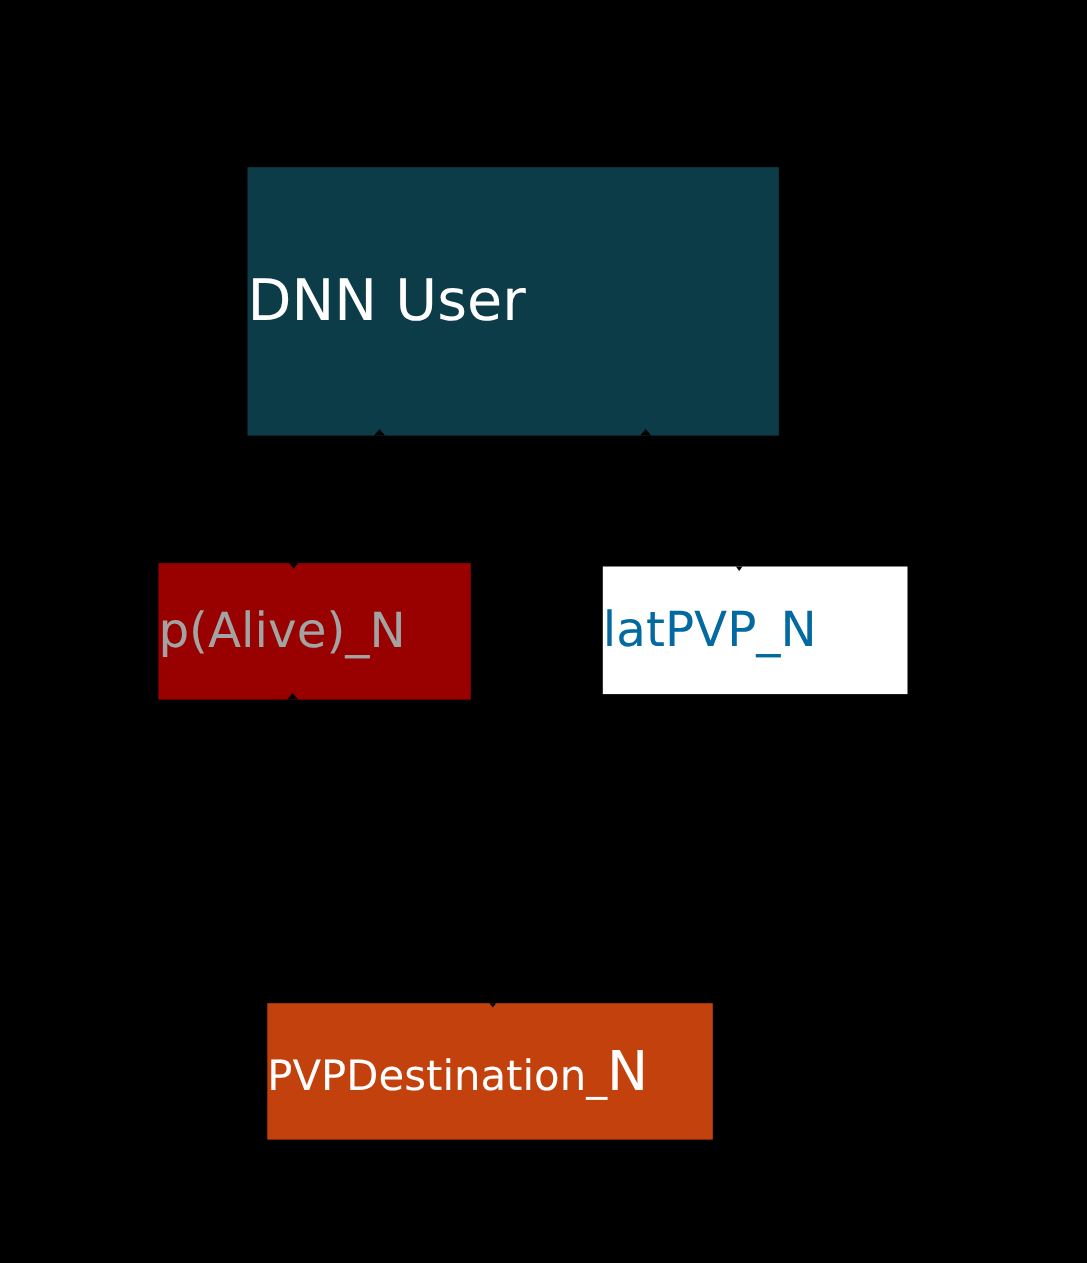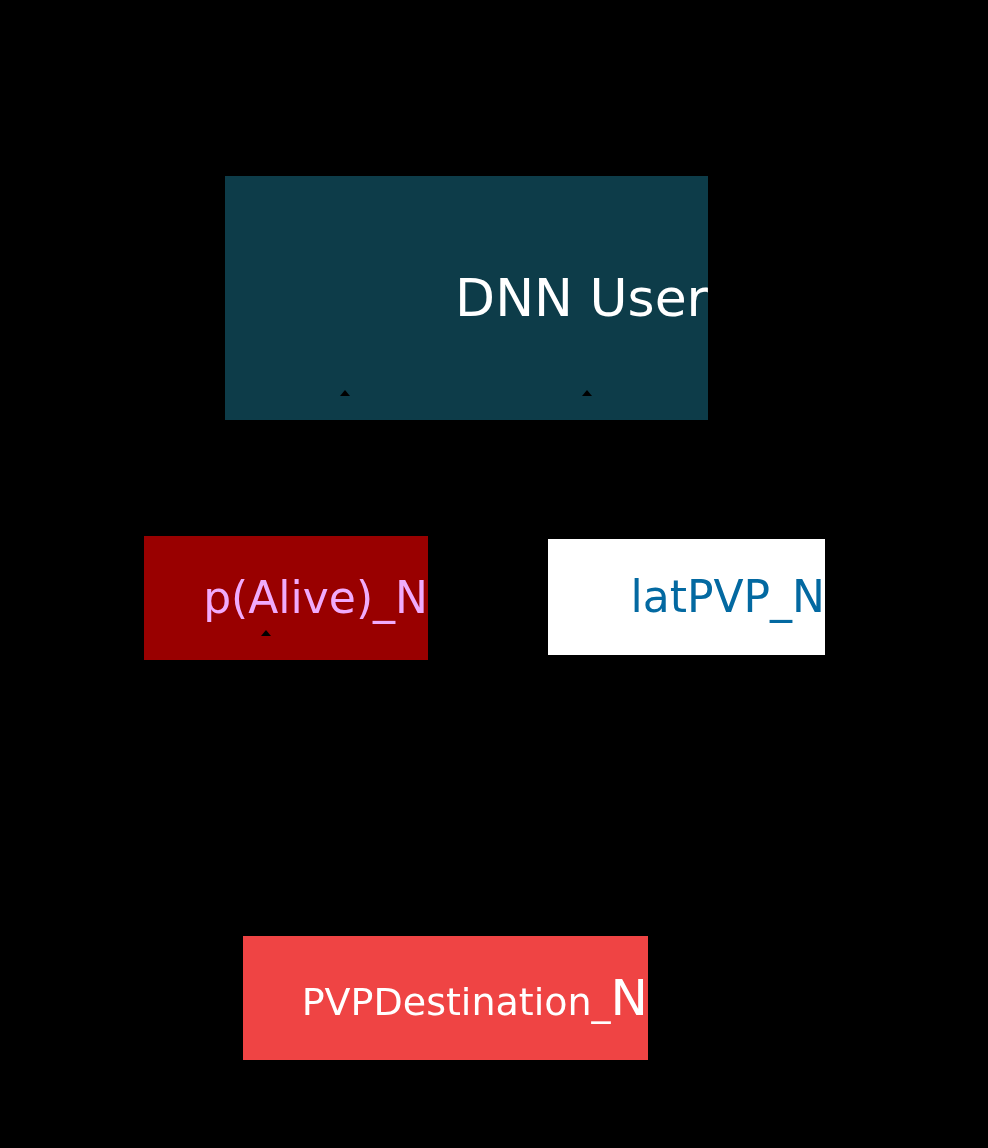--- a/index.html
+++ b/index.html
@@ -9,23 +9,22 @@
     width: 988px;
     height: 1148px;
     background: #000000;
     overflow: hidden;
     font-family: "DejaVu Sans", "Liberation Sans", sans-serif;
   }
   .node {
     position: absolute;
     display: flex;
     align-items: center;
-    justify-content: flex-end;
+    justify-content: flex-start;
     white-space: nowrap;
-    margin-top: 24px;
   }
   .node .label {
     line-height: 1;
     display: inline-block;
   }
   .notch {
     position: absolute;
     width: 0;
     height: 0;
     border-style: solid;
@@ -36,29 +35,29 @@
 </style>
 </head>
 <body>
 
 <div class="stage" id="stage">
 
   <div class="node" style="left: 225px; top: 152px; width: 483px; height: 244px; background: rgb(13, 60, 73); color: rgb(255, 255, 255); font-size: 52px;">
     <span class="label">DNN User</span>
   </div>
 
-  <div class="node" style="left: 144px; top: 512px; width: 284px; height: 124px; background: rgb(153, 0, 0); color: #f0abfc; font-size: 44px;">
+  <div class="node" style="left: 144px; top: 512px; width: 284px; height: 124px; background: rgb(153, 0, 0); color: #a3a3a3; font-size: 44px;">
     <span class="label">p(Alive)_N</span>
   </div>
 
   <div class="node" style="left: 548px; top: 515px; width: 277px; height: 116px; background: rgb(255, 255, 255); color: #0369a1; font-size: 44px;">
     <span class="label">latPVP_N</span>
   </div>
 
-  <div class="node" style="left: 243px; top: 912px; width: 405px; height: 124px; background: #ef4444; color: rgb(255, 255, 255); font-size: 38px;">
+  <div class="node" style="left: 243px; top: 912px; width: 405px; height: 124px; background: #c2410c; color: rgb(255, 255, 255); font-size: 38px;">
     <span class="label"><span>PVPDestination_</span><span style="font-size: 50px;">N</span></span>
   </div>
 
 <div class="notch notch-up" style="left: 339.5px; border-left-width: 5.5px; border-right-width: 5.5px; top: 390px; border-bottom-width: 6px;"></div>
     <div class="notch notch-up" style="left: 581.5px; border-left-width: 5.5px; border-right-width: 5.5px; top: 390px; border-bottom-width: 6px;"></div>
     <div class="notch notch-up" style="left: 260.5px; border-left-width: 5.5px; border-right-width: 5.5px; top: 630px; border-bottom-width: 6px;"></div>
     <div class="notch notch-down" style="left: 263px; border-left-width: 4px; border-right-width: 4px; top: 512px; border-top-width: 5px;"></div>
     <div class="notch notch-down" style="left: 668.5px; border-left-width: 3.5px; border-right-width: 3.5px; top: 515px; border-top-width: 4px;"></div>
     <div class="notch notch-down" style="left: 444.5px; border-left-width: 3.5px; border-right-width: 3.5px; top: 912px; border-top-width: 4px;"></div>
   </div>

